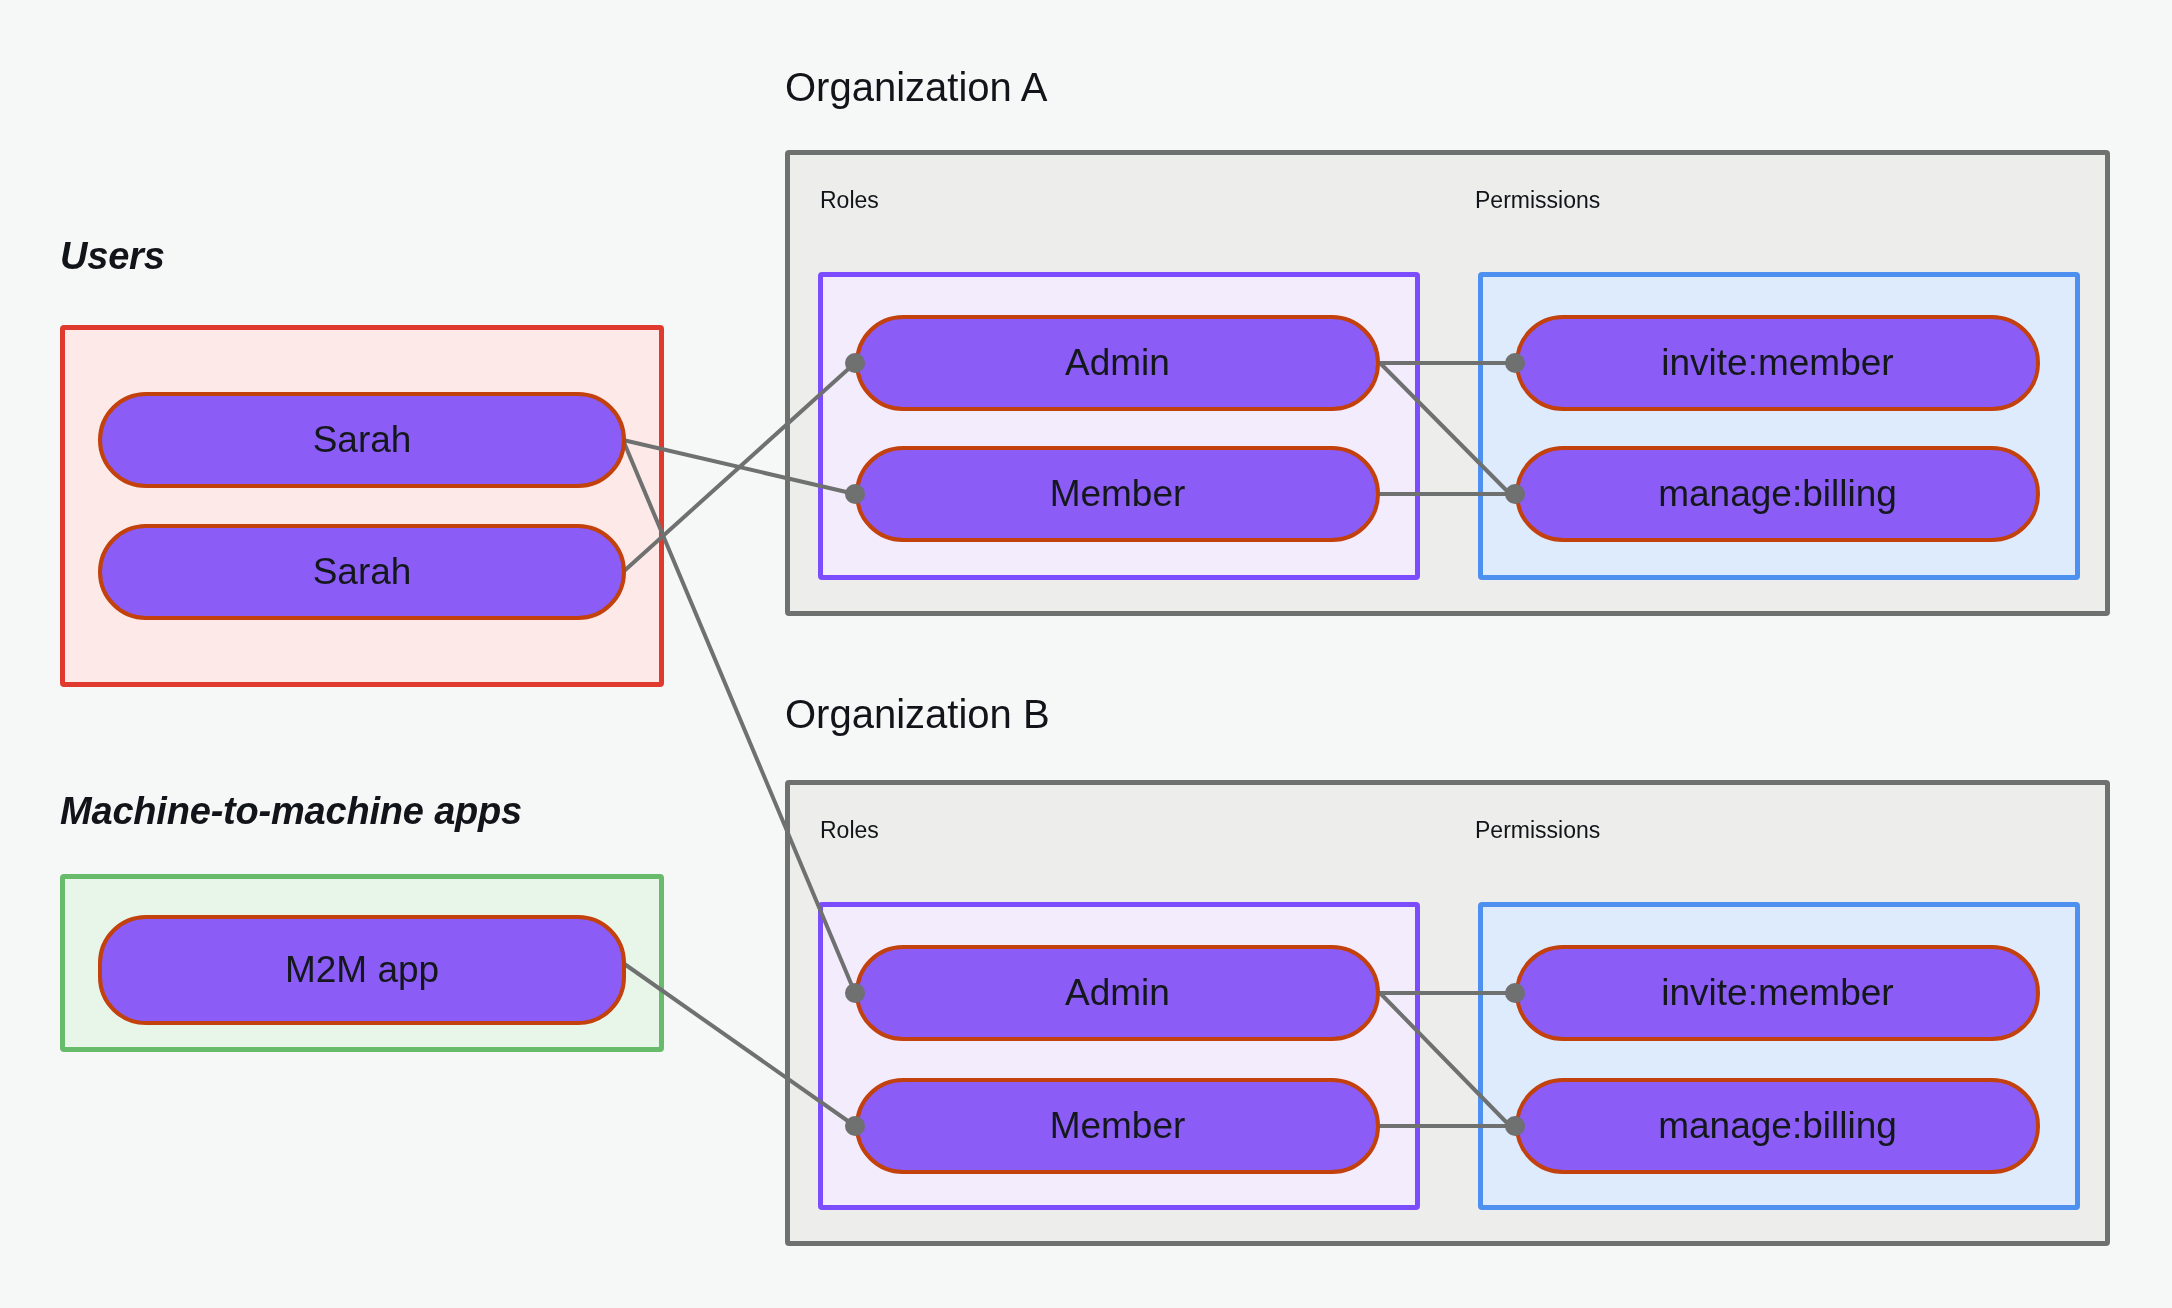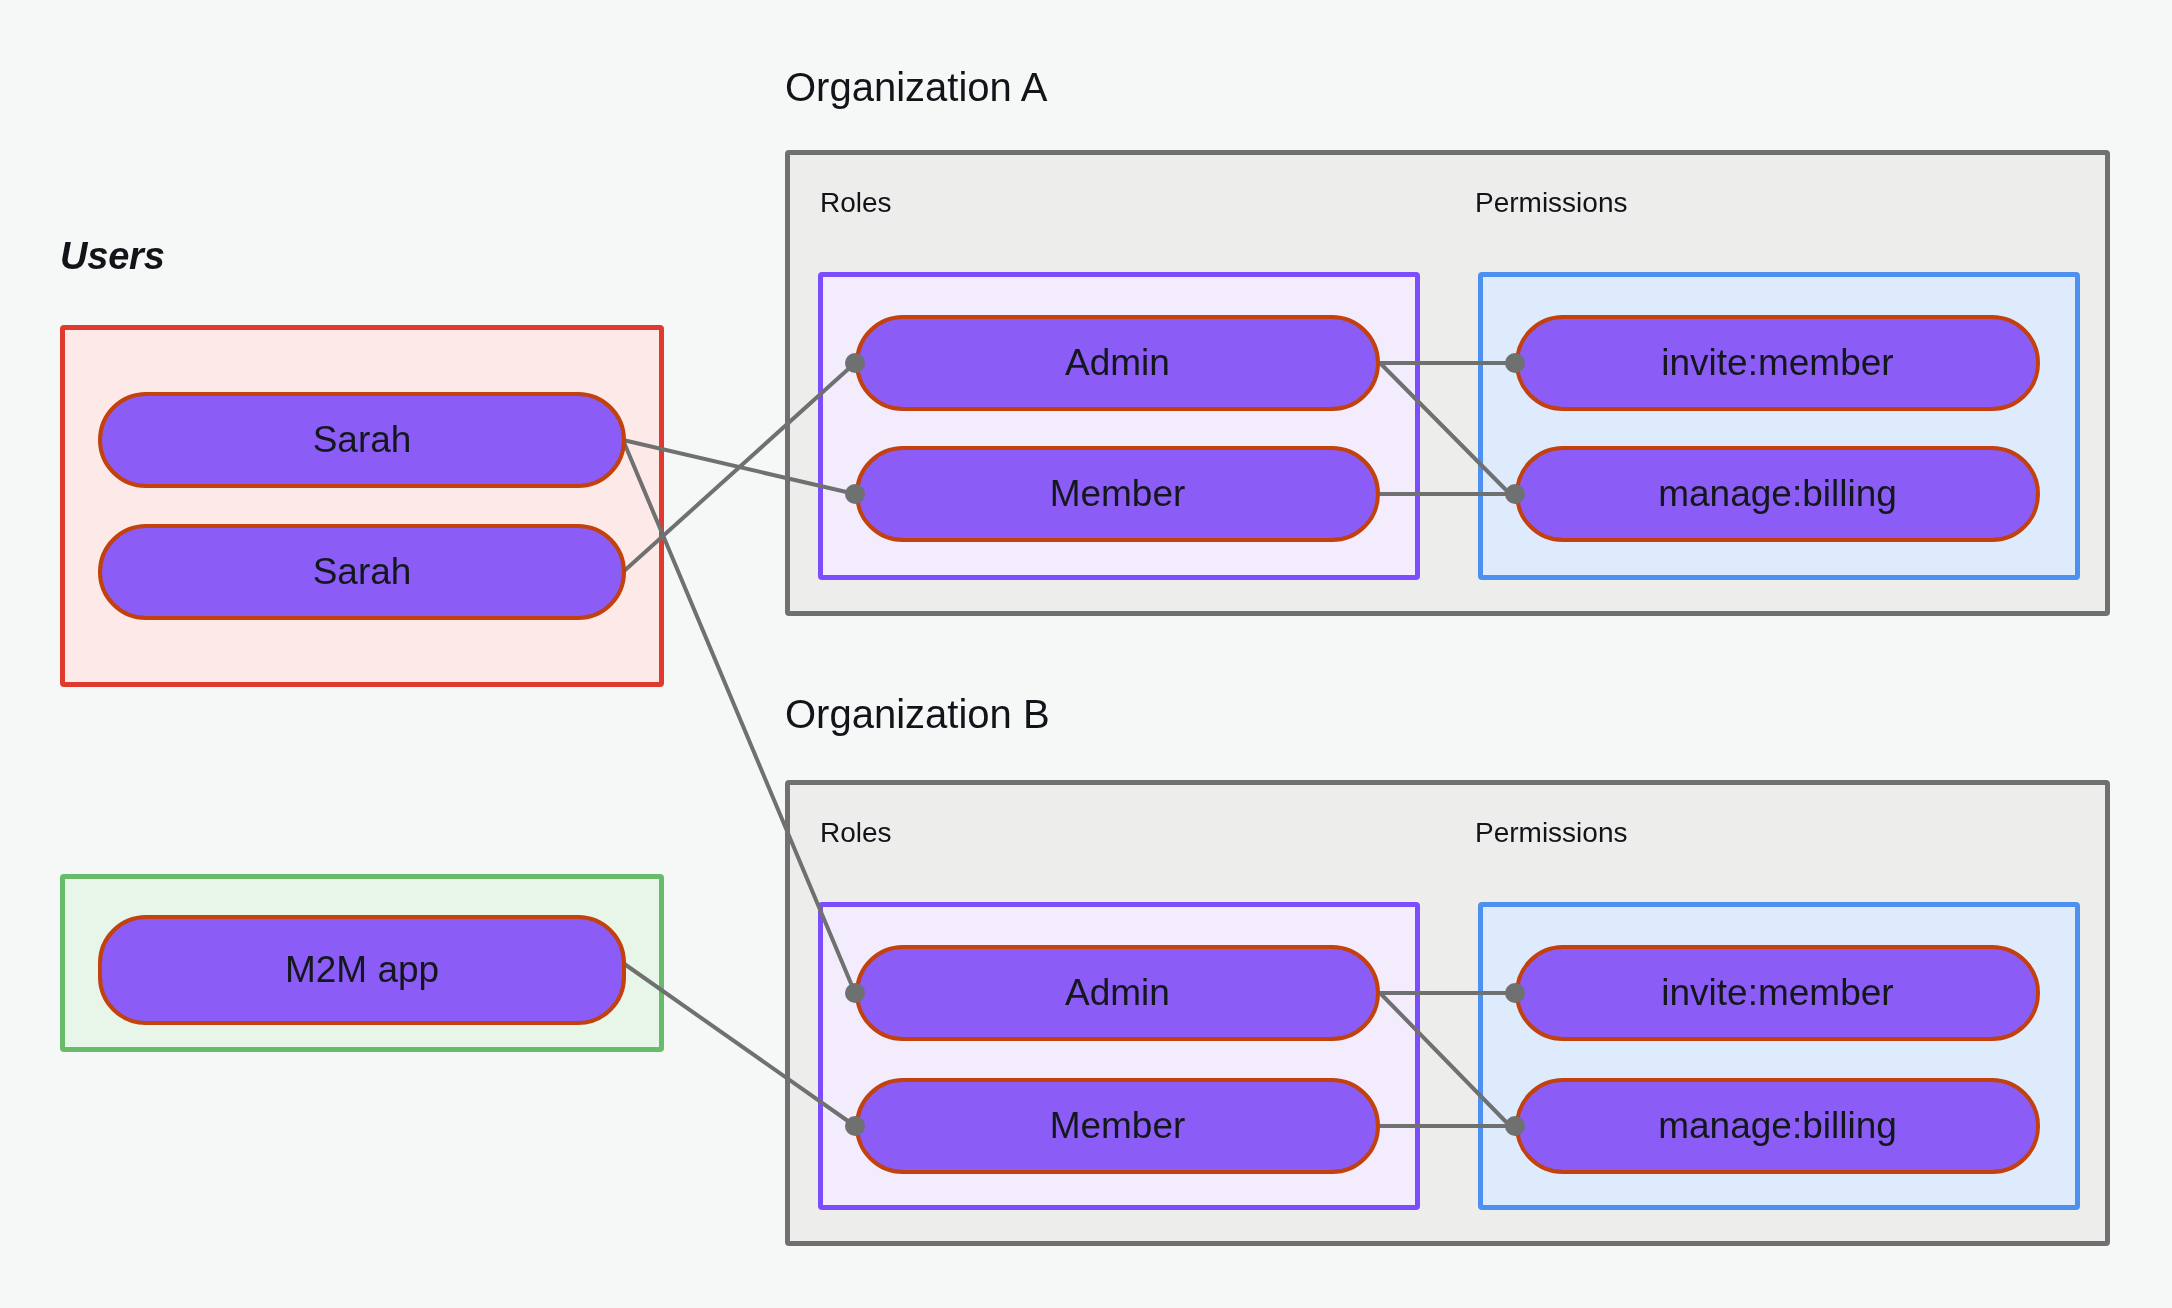--- a/index.html
+++ b/index.html
@@ -48,21 +48,21 @@
   .org-label {
     position: absolute;
     font-size: 40px;
     font-weight: 400;
     color: #111418;
     white-space: nowrap;
     z-index: 3;
   }
   .section-label {
     position: absolute;
-    font-size: 28px;
+    font-size: 23px;
     font-weight: 400;
     color: #111418;
     white-space: nowrap;
     z-index: 4;
   }
 
   
   .box {
     position: absolute;
     box-sizing: border-box;
@@ -149,20 +149,21 @@
   </svg>
 
   <div class="group-label" style="left:60px; top:235px;">Users</div>
 
   <div class="box box-users" style="left:60px; left:60px; top:325px; width:604px; height:362px;"></div>
 
   <div class="pill" style="left:98px; top:392px; width:528px; height:96px;">Sarah</div>
 
   <div class="pill" style="left:98px; top:524px; width:528px; height:96px;">Sarah</div>
 
+  <div class="group-label" style="left:60px; top:790px;">Machine-to-machine apps</div>
 
   <div class="box box-m2m" style="left:60px; top:874px; width:604px; height:178px;"></div>
 
   <div class="pill" style="left:98px; top:915px; width:528px; height:110px;">M2M app</div>
 
   <div class="org-label" style="left:785px; top:65px;">Organization A</div>
 
   <div class="box box-org" style="left:785px; top:150px; width:1325px; height:466px;"></div>
 
   <div class="section-label" style="left:820px; top:187px;">Roles</div>

